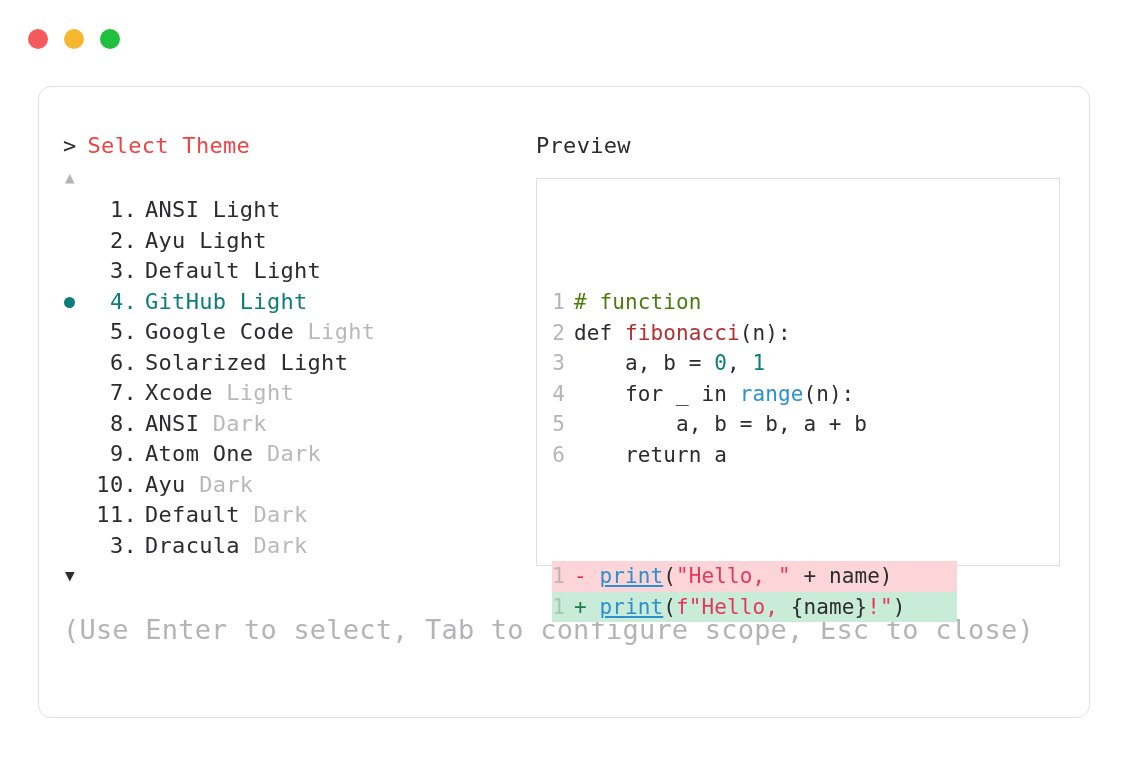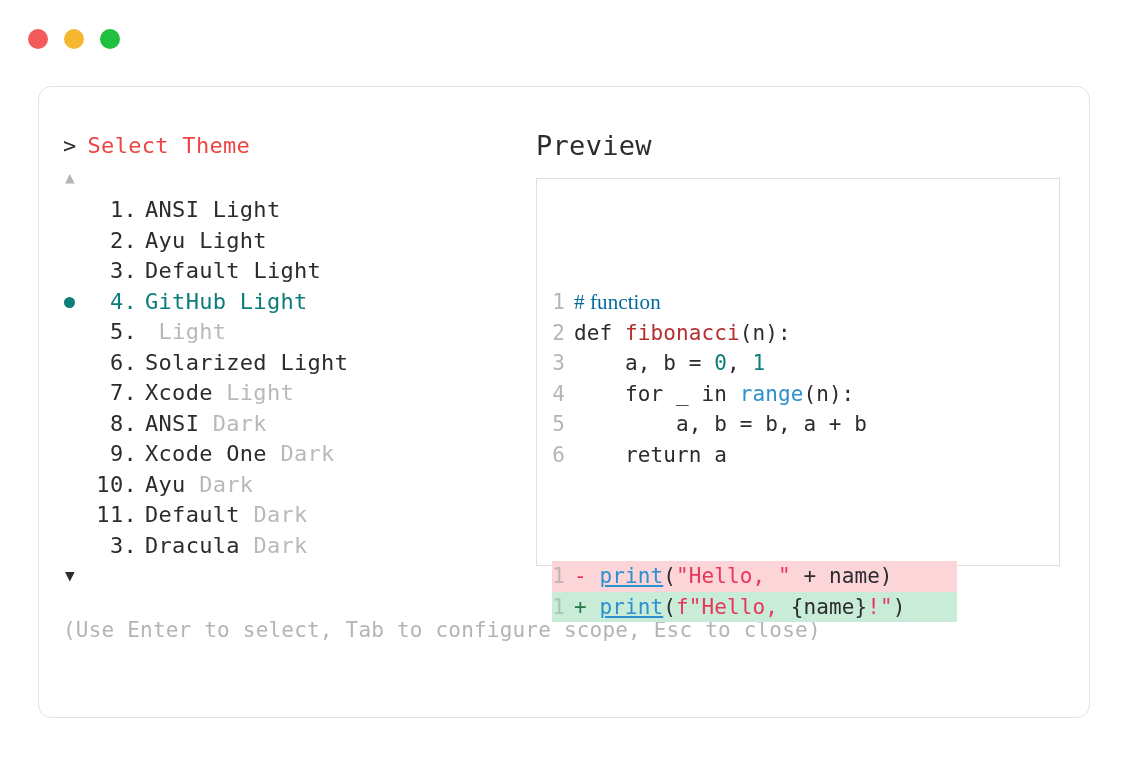--- a/index.html
+++ b/index.html
@@ -115,35 +115,35 @@
   .theme-item.selected .theme-name,
   .theme-item.selected .theme-variant { color: #0b7d7b; }
 
   .variant-muted { color: #b9b9bb; }
 
   
   .hint {
     position: absolute;
     left: 24px;
     top: 529px;
-    font-size: 21px;
+    font-size: 27px;
     line-height: 28px;
     color: #b4b4b6;
     letter-spacing: 0.2px;
     white-space: pre;
   }
 
   
   .right-col {
     position: absolute;
     left: 497px; top: 44px;
     width: 530px;
   }
   .preview-label {
-    font-size: 27px;
+    font-size: 22px;
     line-height: 30px;
     color: #2b2b30;
     letter-spacing: 0.3px;
   }
   .preview-box {
     margin-top: 17px;
     width: 524px;
     height: 388px;
     border: 1.6px solid #e0e0e2;
     background: #ffffff;
@@ -163,21 +163,21 @@
   .lineno {
     width: 22px;
     flex: 0 0 22px;
     text-align: right;
     color: #b5b5b7;
     padding-right: 9px;
   }
   .code-text { color: #2b2b30; }
 
   
-  .tok-comment  { color: #0369a1; font-family: Liberation Serif, serif; }
+  .tok-comment  { color: #4d7c0f; }
   .tok-keyword  { color: #2b2b30; }
   .tok-func     { color: #b52f2f; }
   .tok-builtin  { color: #2b8fd0; }
   .tok-number   { color: #0b7d7b; }
   .tok-plain    { color: #2b2b30; }
   .tok-string   { color: #e8365a; }
   .tok-callblue { color: #2b8fd0; text-decoration: underline; }
 
   
   .diff-block { margin-top: 30px; }
@@ -213,25 +213,25 @@
         <span class="prompt-title">Select Theme</span>
       </div>
 
       <div class="scroll-arrow-up">▲</div>
 
       <ul class="theme-list" id="theme-list">
           <li class="theme-item"><span class="bullet-cell"></span><span class="num-cell">1.</span><span class="theme-name">ANSI</span><span> </span><span class="theme-variant">Light</span></li>
           <li class="theme-item"><span class="bullet-cell"></span><span class="num-cell">2.</span><span class="theme-name">Ayu</span><span> </span><span class="theme-variant">Light</span></li>
           <li class="theme-item"><span class="bullet-cell"></span><span class="num-cell">3.</span><span class="theme-name">Default</span><span> </span><span class="theme-variant">Light</span></li>
           <li class="theme-item selected"><span class="bullet-cell"><span class="bullet-dot"></span></span><span class="num-cell">4.</span><span class="theme-name">GitHub</span><span> </span><span class="theme-variant">Light</span></li>
-          <li class="theme-item"><span class="bullet-cell"></span><span class="num-cell">5.</span><span> </span><span class="theme-variant variant-muted">Light</span></li>
+          <li class="theme-item"><span class="bullet-cell"></span><span class="num-cell">5.</span><span class="theme-name">Google Code</span><span> </span><span class="theme-variant variant-muted">Light</span></li>
           <li class="theme-item"><span class="bullet-cell"></span><span class="num-cell">6.</span><span class="theme-name">Solarized</span><span> </span><span class="theme-variant">Light</span></li>
           <li class="theme-item"><span class="bullet-cell"></span><span class="num-cell">7.</span><span class="theme-name">Xcode</span><span> </span><span class="theme-variant variant-muted">Light</span></li>
           <li class="theme-item"><span class="bullet-cell"></span><span class="num-cell">8.</span><span class="theme-name">ANSI</span><span> </span><span class="theme-variant variant-muted">Dark</span></li>
-          <li class="theme-item"><span class="bullet-cell"></span><span class="num-cell">9.</span><span class="theme-name">Xcode One</span><span> </span><span class="theme-variant variant-muted">Dark</span></li>
+          <li class="theme-item"><span class="bullet-cell"></span><span class="num-cell">9.</span><span class="theme-name">Atom One</span><span> </span><span class="theme-variant variant-muted">Dark</span></li>
           <li class="theme-item"><span class="bullet-cell"></span><span class="num-cell">10.</span><span class="theme-name">Ayu</span><span> </span><span class="theme-variant variant-muted">Dark</span></li>
           <li class="theme-item"><span class="bullet-cell"></span><span class="num-cell">11.</span><span class="theme-name">Default</span><span> </span><span class="theme-variant variant-muted">Dark</span></li>
           <li class="theme-item"><span class="bullet-cell"></span><span class="num-cell">3.</span><span class="theme-name">Dracula</span><span> </span><span class="theme-variant variant-muted">Dark</span></li>
         </ul>
 
       <div class="scroll-arrow-down">▼</div>
     </div>
 
     <div class="hint">(Use Enter to select, Tab to configure scope, Esc to close)</div>
 

